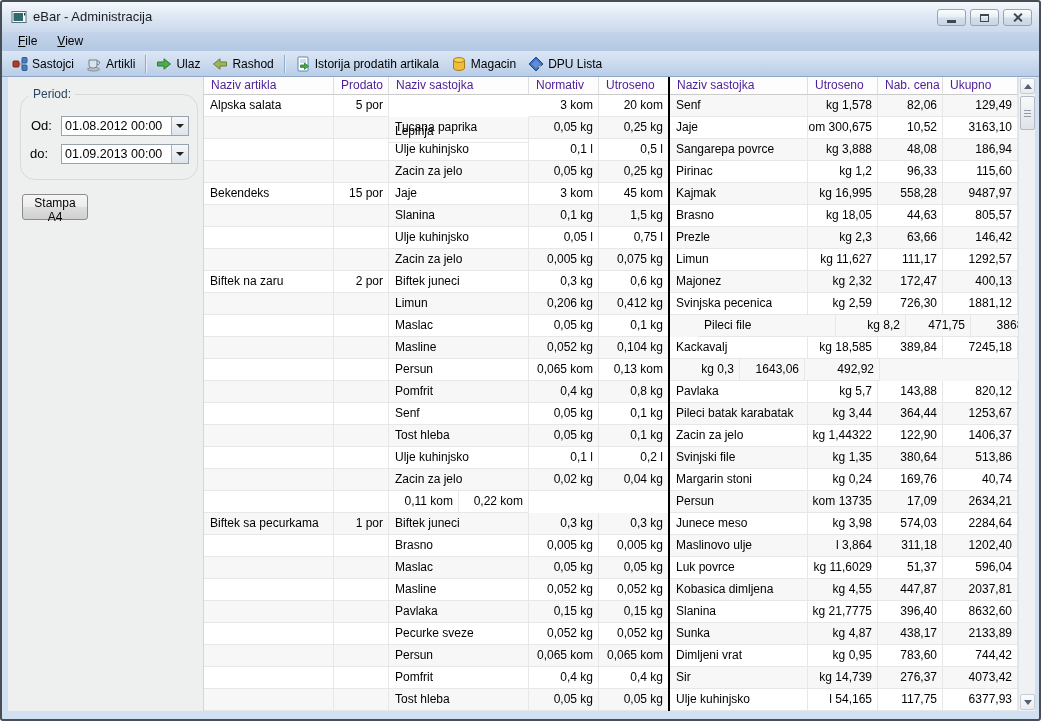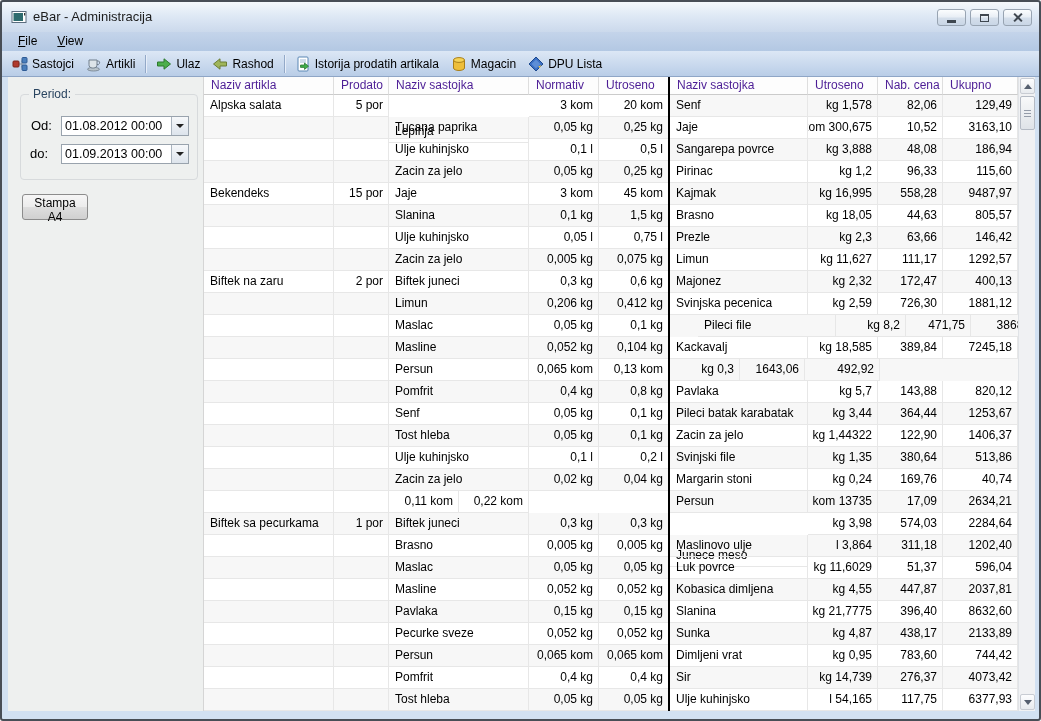--- a/index.html
+++ b/index.html
@@ -28,21 +28,21 @@
   
   .toolbar{position:absolute;left:0;top:49px;width:1037px;height:26px;box-sizing:border-box;
     background:linear-gradient(#dce7f5,#b9cde7);border-bottom:1px solid #8fa6c6;
     display:flex;align-items:center;padding-left:4px;}
   .tb-btn{display:flex;align-items:center;gap:4px;padding:2px 6px;font-size:12px;color:#000;white-space:nowrap;}
   .tb-btn svg{display:block;}
   .tb-sep{width:1px;height:18px;background:#93a9c8;box-shadow:1px 0 0 #e7eef9;margin:0 4px;flex:none;}
   
   .sidepanel{position:absolute;left:6px;top:75px;width:195px;height:634px;background:#eef0ef;}
   .groupbox{position:absolute;left:12px;top:17px;width:178px;height:86px;box-sizing:border-box;
-    border:1px solid #d7dadc;border-radius:4px;}
+    border:1px solid #d7dadc;border-radius:15px;}
   .gb-title{position:absolute;top:-8px;left:8px;background:#eef0ef;padding:0 4px;font-size:12px;color:#2a4560;}
   .field-label{position:absolute;font-size:13px;color:#000;}
   .combo{position:absolute;width:128px;height:20px;box-sizing:border-box;display:flex;
     background:#fff;border:1px solid #99a3ad;}
   .combo-value{flex:1;font-size:12.5px;color:#000;line-height:18px;padding-left:3px;white-space:nowrap;overflow:hidden;}
   .combo-btn{width:17px;box-sizing:border-box;border-left:1px solid #aab4be;
     background:linear-gradient(#f6f8fa,#dde4ec);display:flex;align-items:center;justify-content:center;}
   .combo-arrow{width:0;height:0;border-left:4px solid transparent;border-right:4px solid transparent;border-top:4px solid #222;}
   .btn-stampa{position:absolute;left:14px;top:117px;width:66px;height:26px;box-sizing:border-box;
     border:1px solid #8c8c8c;border-radius:3px;font-size:12px;color:#000;
@@ -528,21 +528,21 @@
           <div class="tcell cr" style="width: 65px;">169,76</div>
           <div class="tcell cr" style="width: 75px;">40,74</div>
         </div>
         <div class="trow">
           <div class="tcell cl" style="width: 138px;">Persun</div>
           <div class="tcell cr clip" style="width: 70px;">13735 kom</div>
           <div class="tcell cr" style="width: 65px;">17,09</div>
           <div class="tcell cr" style="width: 75px;">2634,21</div>
         </div>
         <div class="trow">
-          <div class="tcell cl" style="width: 138px; margin-top: 32px;">Junece meso</div>
+          <div class="tcell cl" style="width: 138px;">Junece meso</div>
           <div class="tcell cr clip" style="width: 70px;">3,98 kg</div>
           <div class="tcell cr" style="width: 65px;">574,03</div>
           <div class="tcell cr" style="width: 75px;">2284,64</div>
         </div>
         <div class="trow">
           <div class="tcell cl" style="width: 138px;">Maslinovo ulje</div>
           <div class="tcell cr clip" style="width: 70px;">3,864 l</div>
           <div class="tcell cr" style="width: 65px;">311,18</div>
           <div class="tcell cr" style="width: 75px;">1202,40</div>
         </div>

